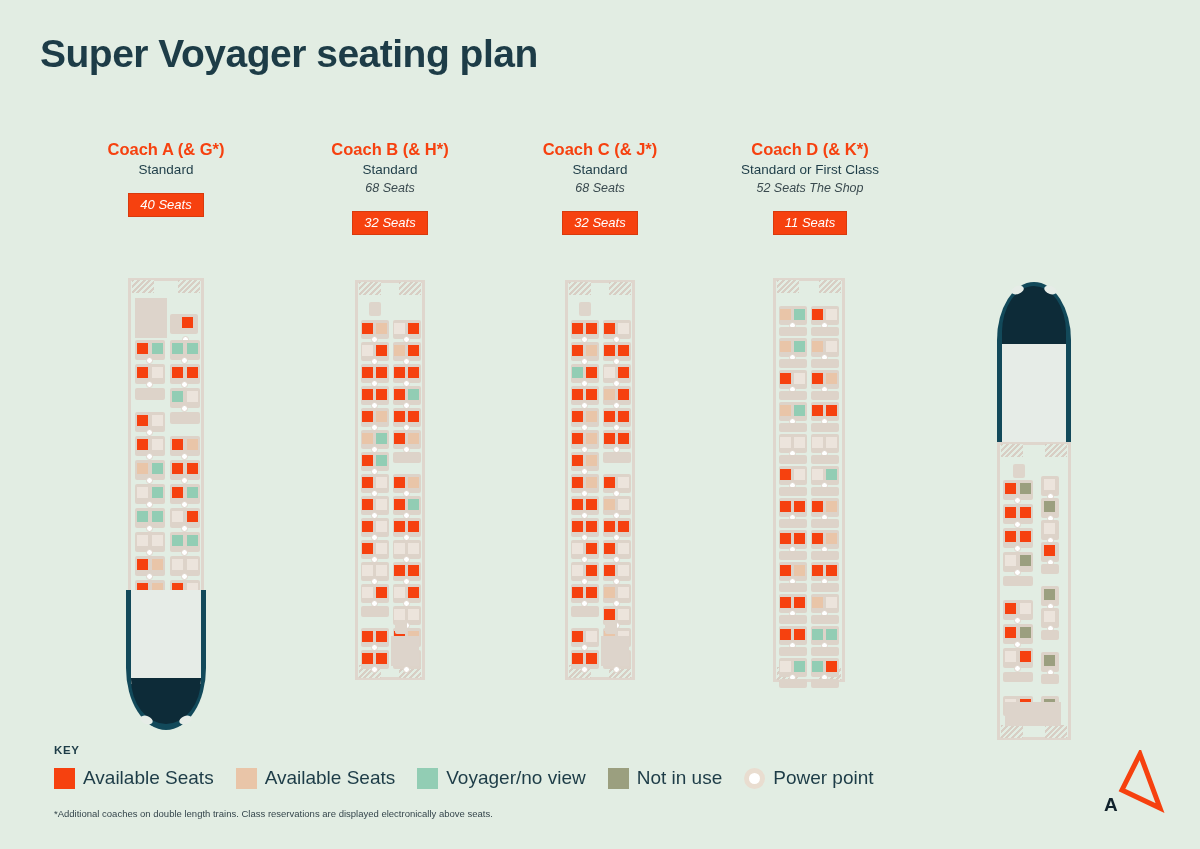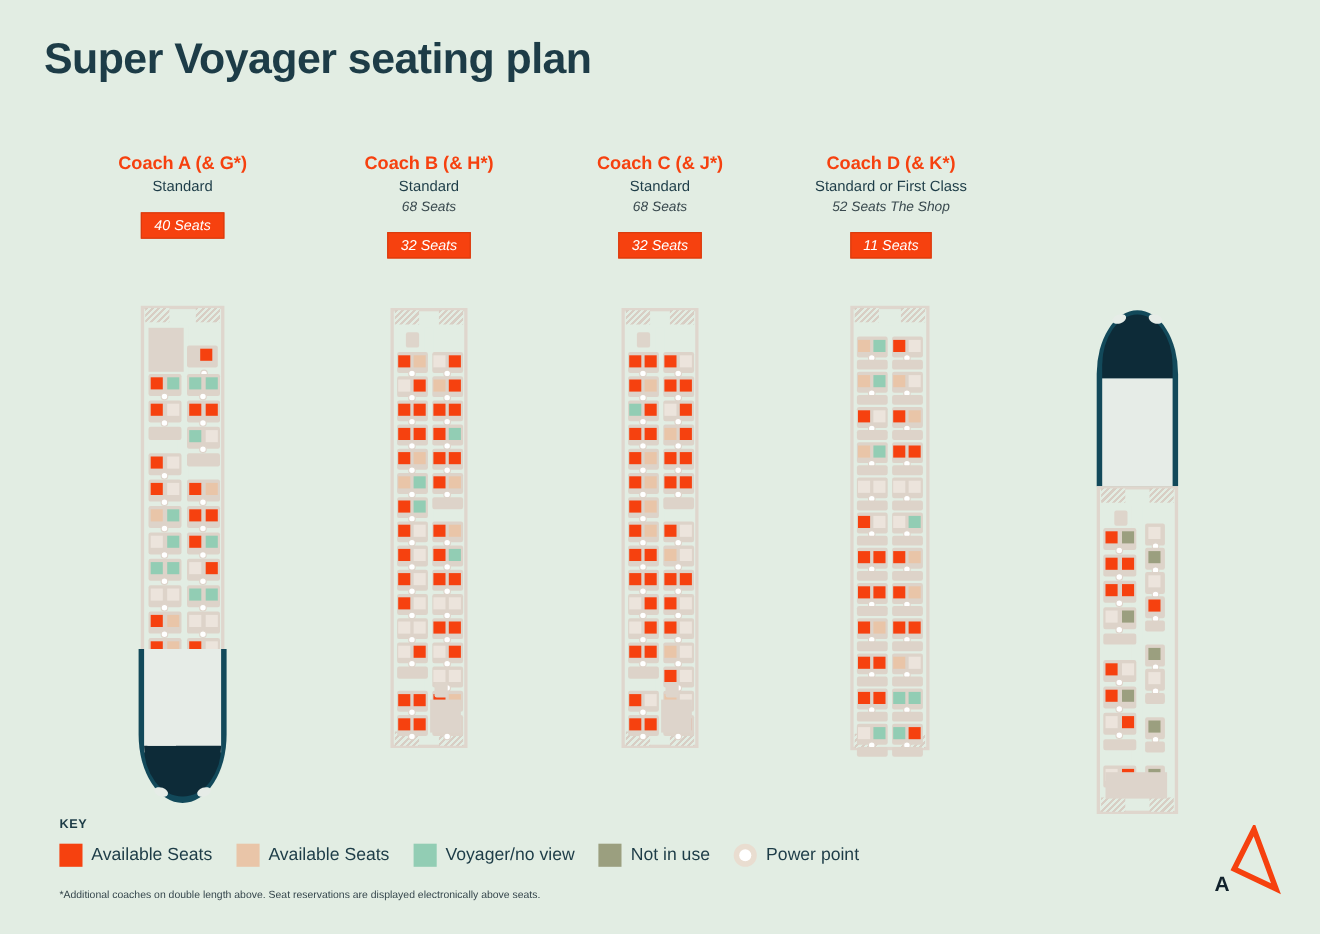--- a/index.html
+++ b/index.html
@@ -89,21 +89,21 @@
   #key{position:absolute;left:54px;top:744px;}
   .key-head{font-size:11.5px;font-weight:bold;color:#1d3c47;letter-spacing:0.6px;}
   .key-row{display:flex;align-items:center;margin-top:11px;}
   .key-item{display:flex;align-items:center;margin-right:22px;}
   .key-sw{width:21px;height:21px;margin-right:8px;}
   .key-sw.ring{border-radius:50%;background:#e9ddd0;position:relative;}
   .key-sw.ring::after{
     content:"";position:absolute;left:5px;top:5px;width:11px;height:11px;
     border-radius:50%;background:#ffffff;
   }
-  .key-label{font-size:16px;color:#1d3c47;}
+  .key-label{font-size:19px;color:#1d3c47;}
   #footnote{
     position:absolute;left:54px;top:808px;
     font-size:9.5px;color:#35464c;
   }
   #logo{position:absolute;left:1096px;top:750px;width:80px;height:72px;}
   #logo .letter{
     position:absolute;left:8px;top:44px;font-size:19px;font-weight:bold;color:#11222c;
   }
 </style>
 </head>
@@ -738,20 +738,20 @@
         <div class="key-sw" style="background: rgb(155, 159, 127);"></div>
         <div class="key-label">Not in use</div>
       </div>
       <div class="key-item">
         <div class="key-sw ring"></div>
         <div class="key-label">Power point</div>
       </div>
     </div>
 </div>
 
-<div id="footnote">*Additional coaches on double length above. Seat reservations are displayed electronically above seats.</div>
+<div id="footnote">*Additional coaches on double length trains. Class reservations are displayed electronically above seats.</div>
 
 <div id="logo">
   <svg width="80" height="72" viewBox="0 0 80 72">
     <polygon points="44,4 64,58 26,40" fill="none" stroke="#f6410f" stroke-width="5" stroke-linejoin="miter"></polygon>
   </svg>
   <div class="letter">A</div>
 </div>
 
 </body></html>

